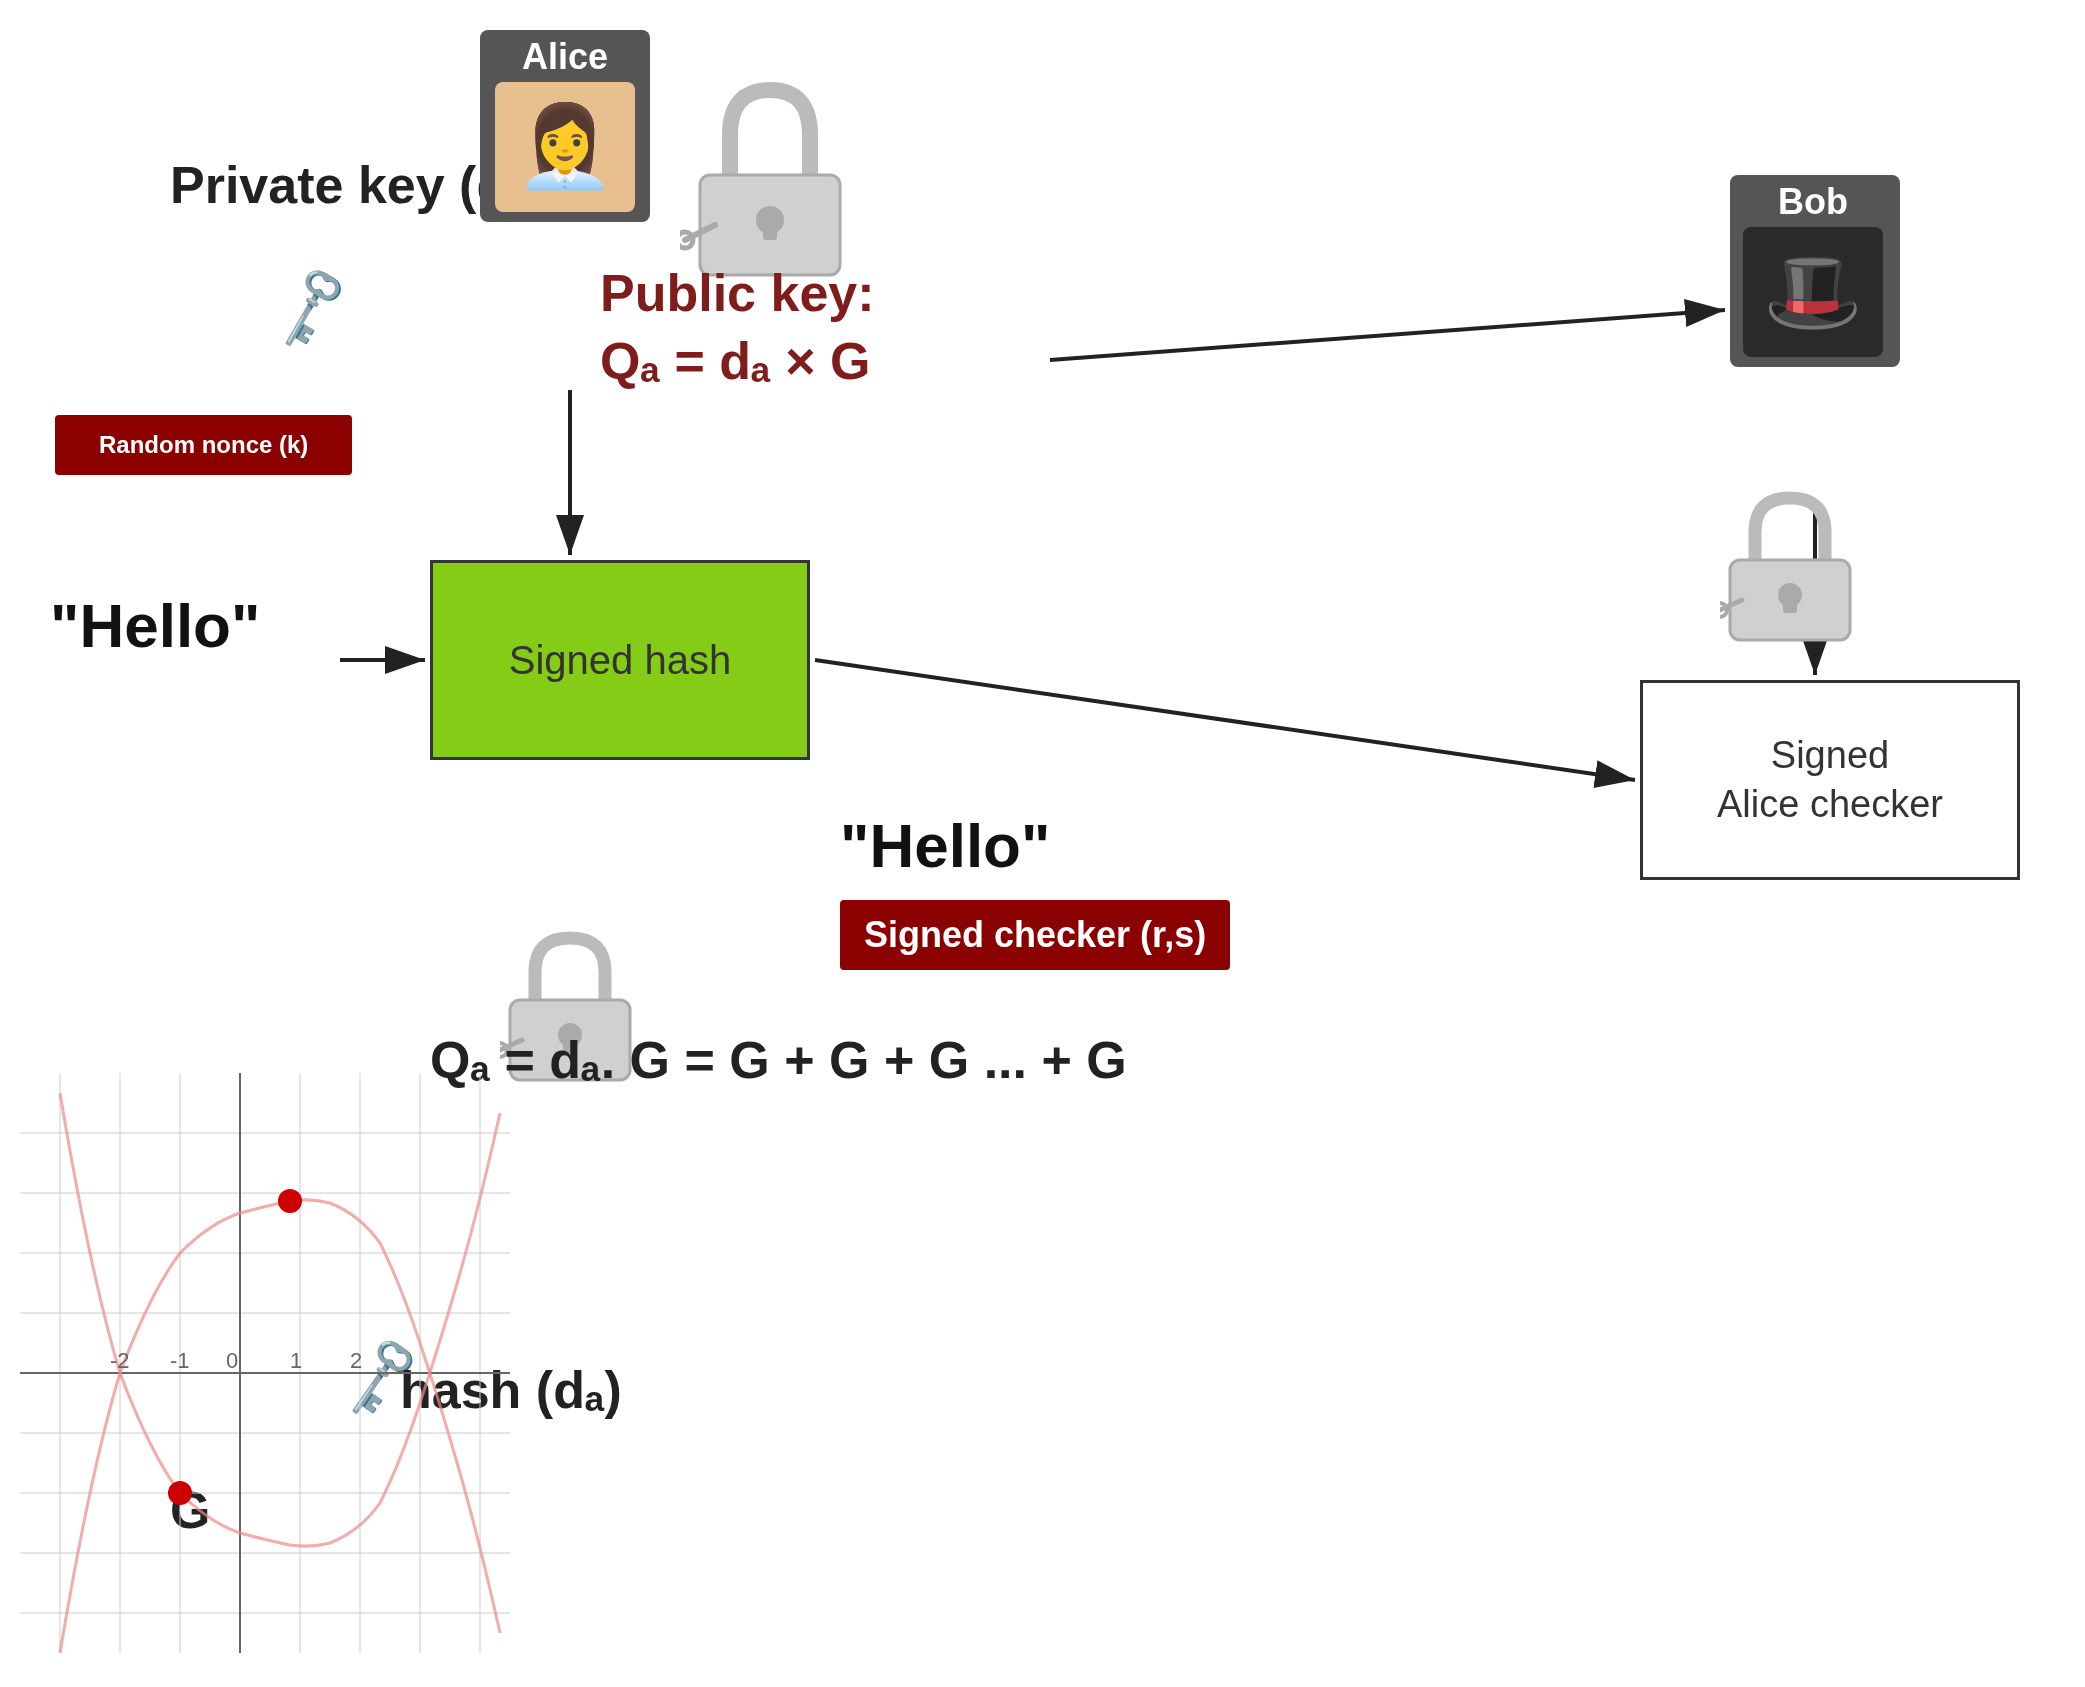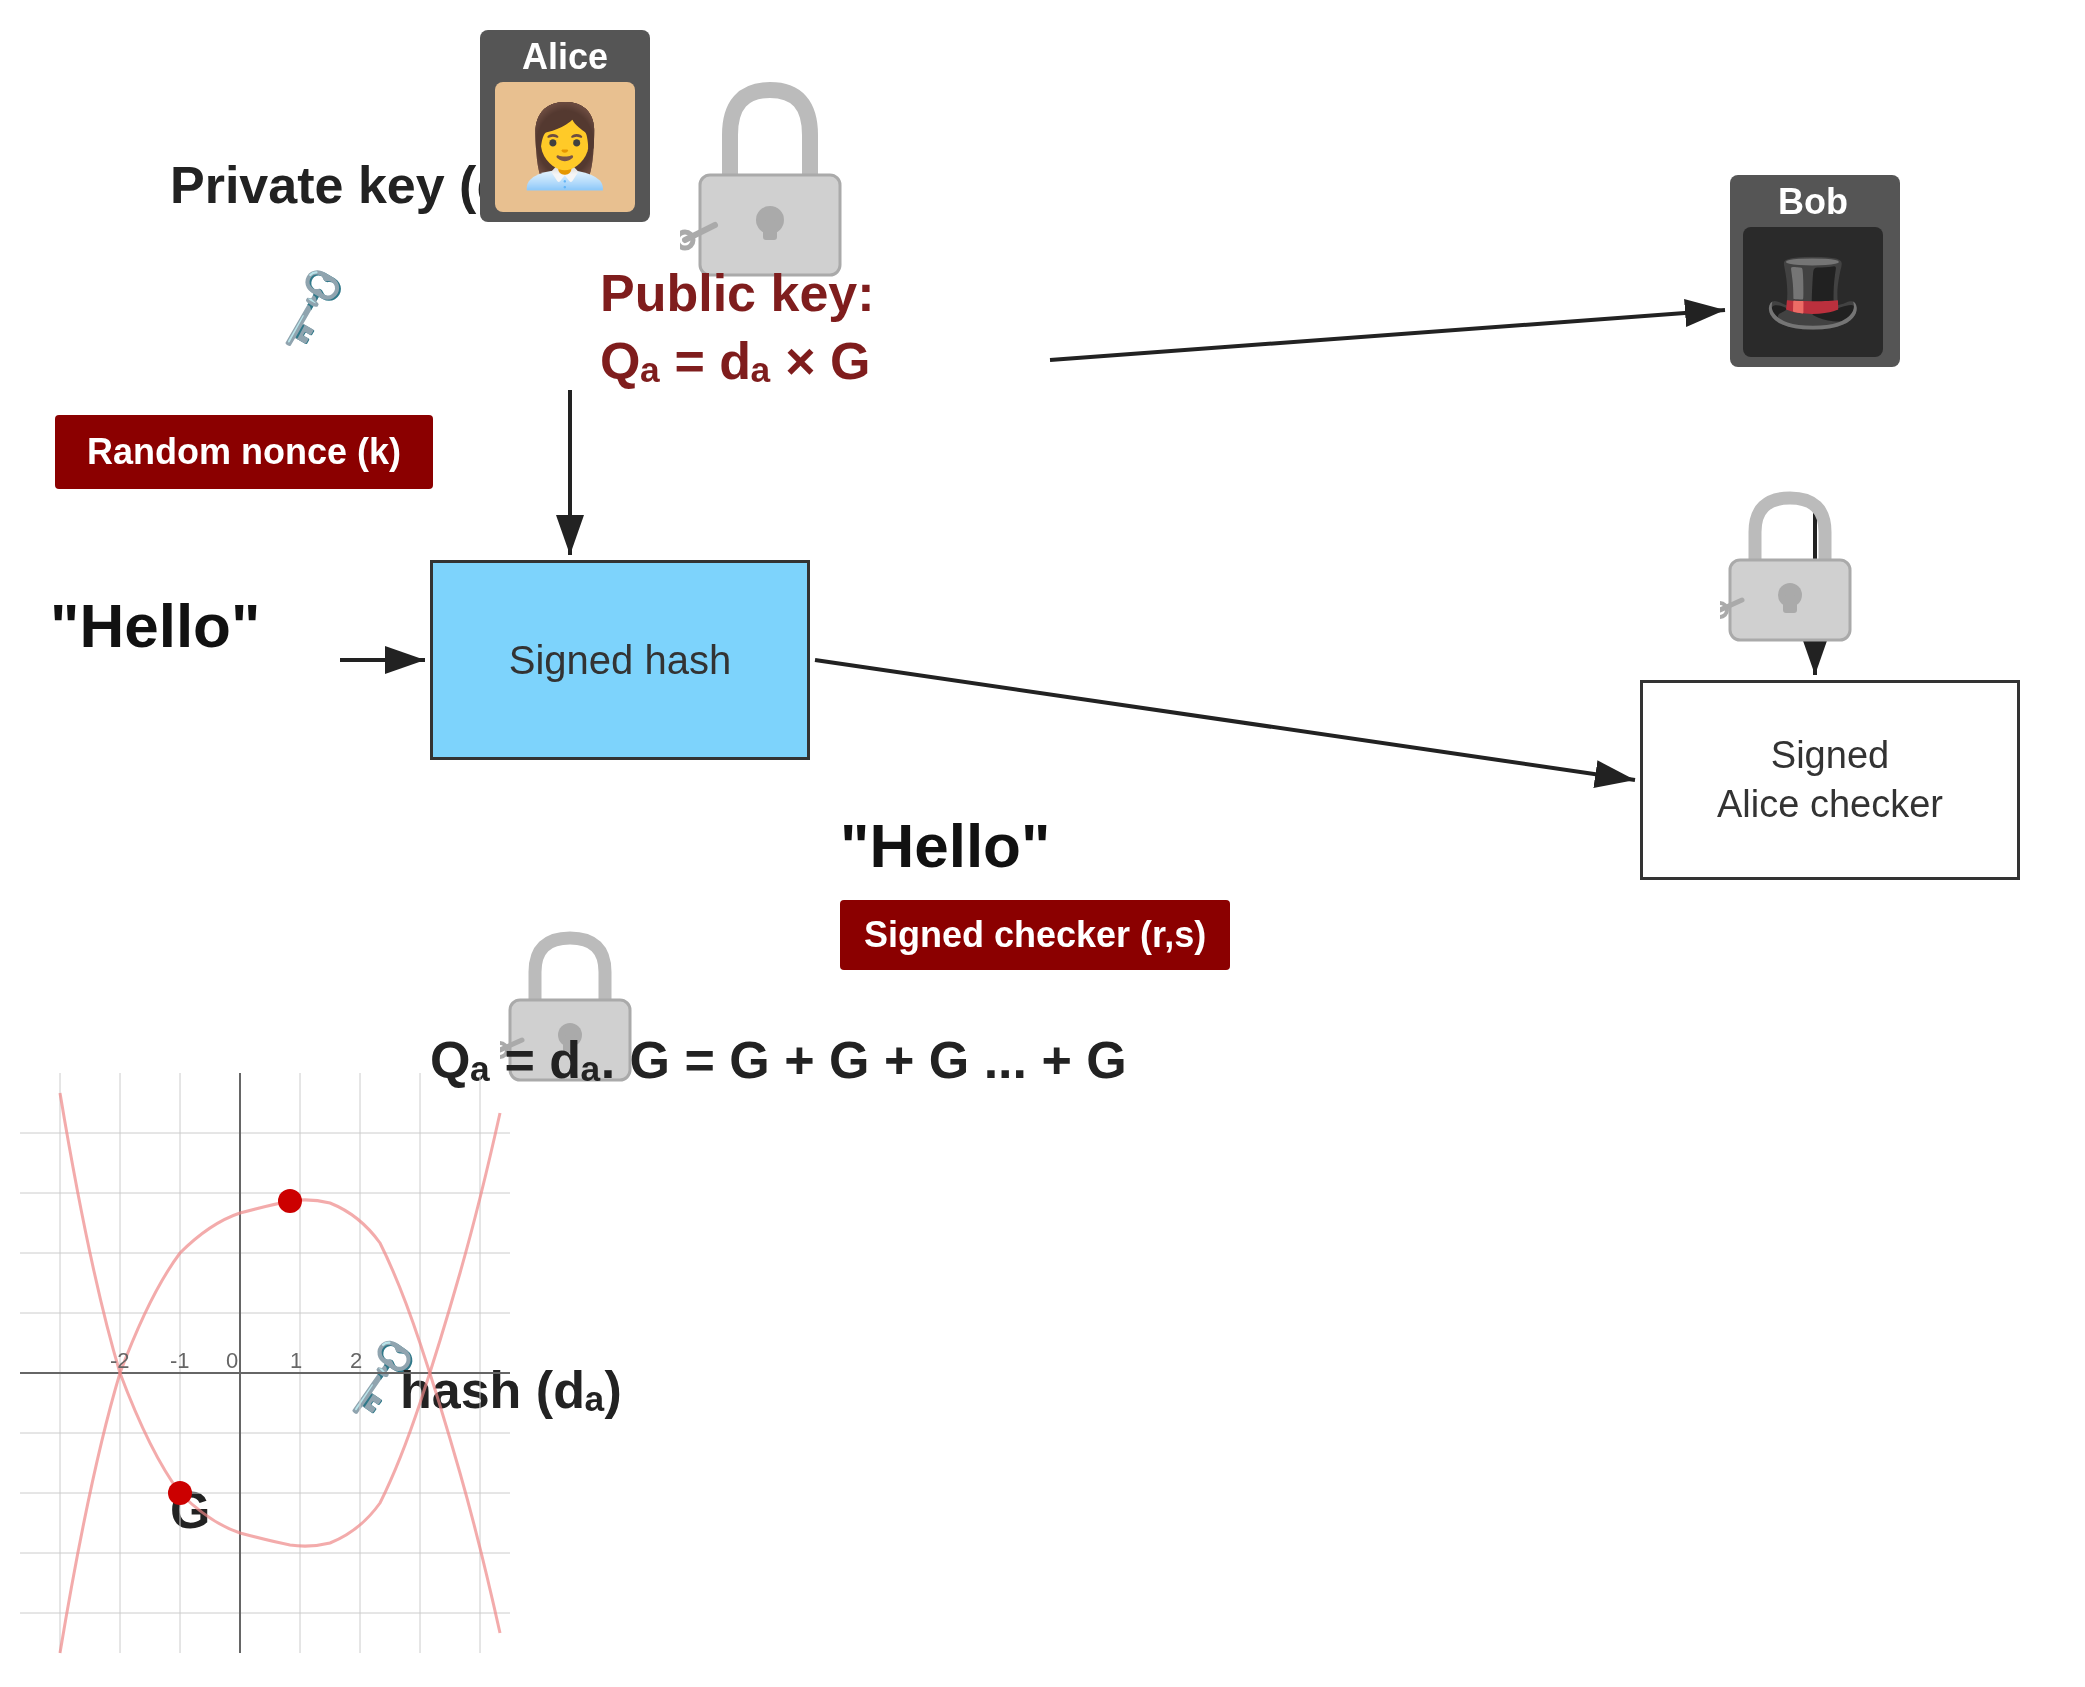--- a/index.html
+++ b/index.html
@@ -88,23 +88,23 @@
       font-size: 70px;
     }
 
     
     .nonce-box {
       position: absolute;
       top: 415px;
       left: 55px;
       background: #8b0000;
       color: #fff;
-      font-size: 36px;
-      font-weight: bold;
-      padding: 16px 32px;
+      font-size: 24px;
+      font-weight: bold;
+      padding: 16px 44px;
       border-radius: 4px;
     }
 
     
     .hello-msg {
       position: absolute;
       top: 590px;
       left: 50px;
       font-size: 62px;
       font-weight: bold;
@@ -112,21 +112,21 @@
     }
 
     
     .signed-hash-box {
       position: absolute;
       top: 560px;
       left: 430px;
       width: 380px;
       height: 200px;
       border: 3px solid #333;
-      background: #7dd3fc;
+      background: #84cc16;
       display: flex;
       align-items: center;
       justify-content: center;
       font-size: 40px;
       color: #333;
     }
 
     
     .signed-hash-checker-box {
       position: absolute;

